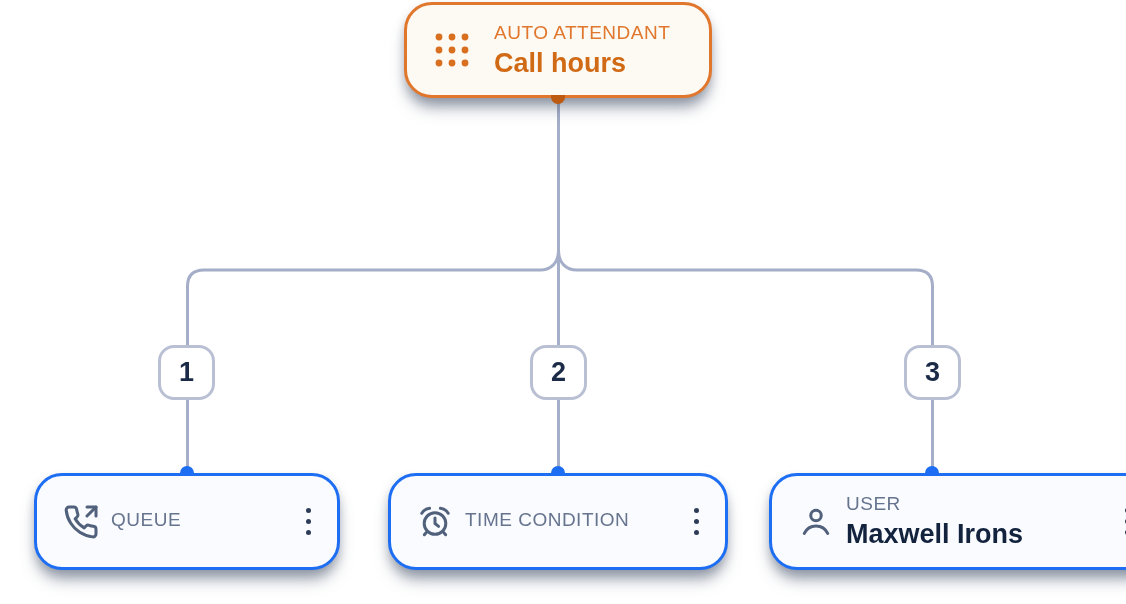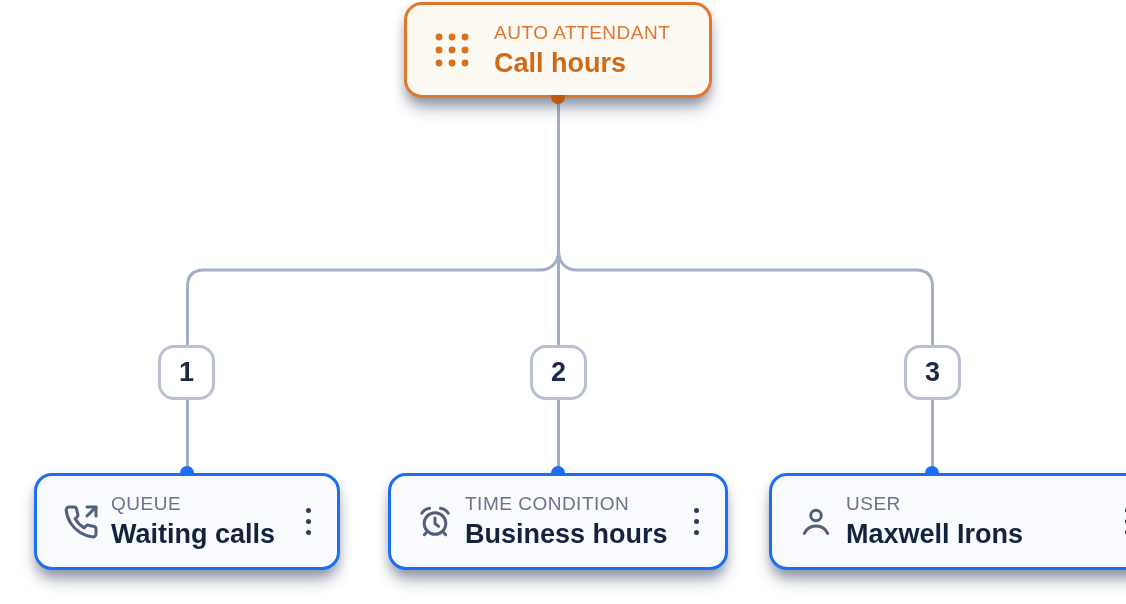--- a/index.html
+++ b/index.html
@@ -19,21 +19,21 @@
     position: absolute;
     left: 0; top: 0;
     width: 1126px; height: 604px;
     z-index: 0;
   }
   .node {
     position: absolute;
     display: flex;
     align-items: center;
     box-sizing: border-box;
-    border-radius: 18px;
+    border-radius: 28px;
     padding: 0 22px 0 26px;
     gap: 23px;
     z-index: 2;
     box-shadow: 0 12px 15px -3px rgba(70, 82, 106, 0.55), 0 4px 8px rgba(70, 82, 106, 0.18);
     cursor: pointer;
   }
   .node.root {
     left: 404px; top: 2px;
     width: 308px; height: 96px;
     background: #fdf9f3;
@@ -176,21 +176,20 @@
   <div class="node child c0">
     <span class="node-icon">
       <svg width="36" height="36" viewBox="0 0 24 24" fill="none" stroke="#51617c" stroke-width="2" stroke-linecap="round" stroke-linejoin="round">
         <path d="M22 16.92v3a2 2 0 0 1-2.18 2 19.79 19.79 0 0 1-8.63-3.07 19.5 19.5 0 0 1-6-6 19.79 19.79 0 0 1-3.07-8.67A2 2 0 0 1 4.11 2h3a2 2 0 0 1 2 1.72 12.84 12.84 0 0 0 .7 2.81 2 2 0 0 1-.45 2.11L8.09 9.91a16 16 0 0 0 6 6l1.27-1.27a2 2 0 0 1 2.11-.45 12.84 12.84 0 0 0 2.81.7A2 2 0 0 1 22 16.92z"></path>
         <polyline points="22 8 22 2 16 2"></polyline>
         <line x1="16" y1="8" x2="22" y2="2"></line>
       </svg>
     </span>
     <div class="texts">
       <div class="type-label">QUEUE</div>
-      <div class="title">Waiting calls</div>
     </div>
     <button class="kebab">
       <i></i>
         <i></i>
         <i></i>
     </button>
   </div>
 
   <div class="node child c1">
     <span class="node-icon">
@@ -198,21 +197,20 @@
         <circle cx="12" cy="13" r="7.2"></circle>
         <path d="M12 9.4 V13 l2.4 1.9"></path>
         <path d="M8.4 2.9 C6.3 3.1 4.4 4.3 3.2 6.2"></path>
         <path d="M15.6 2.9 C17.7 3.1 19.6 4.3 20.8 6.2"></path>
         <path d="M6.2 19 4.9 20.5"></path>
         <path d="M17.8 19 19.1 20.5"></path>
       </svg>
     </span>
     <div class="texts">
       <div class="type-label">TIME CONDITION</div>
-      <div class="title">Business hours</div>
     </div>
     <button class="kebab">
       <i></i>
         <i></i>
         <i></i>
     </button>
   </div>
 
   <div class="node child c2">
     <span class="node-icon">

